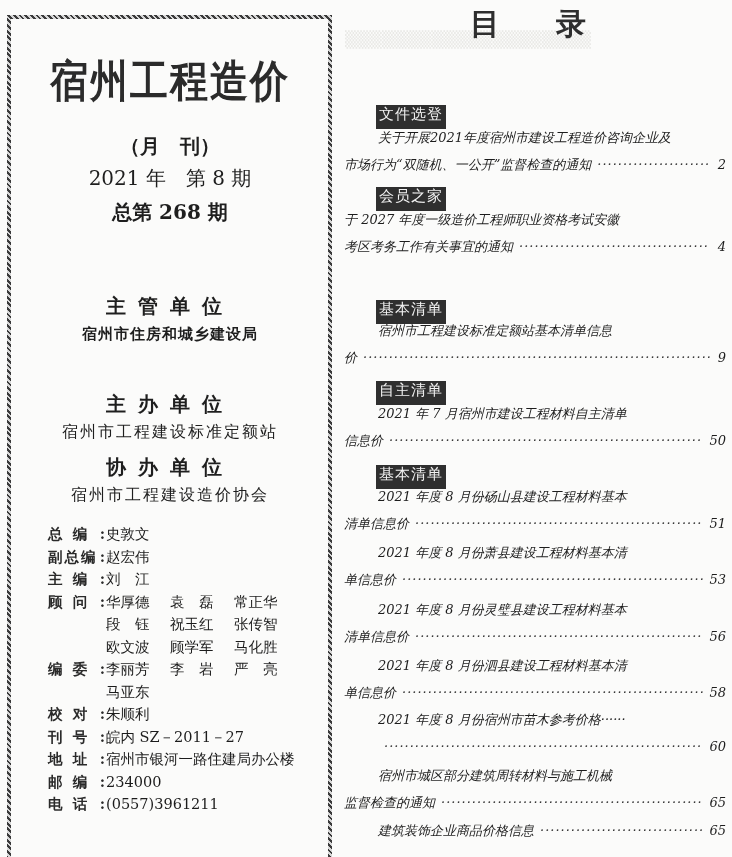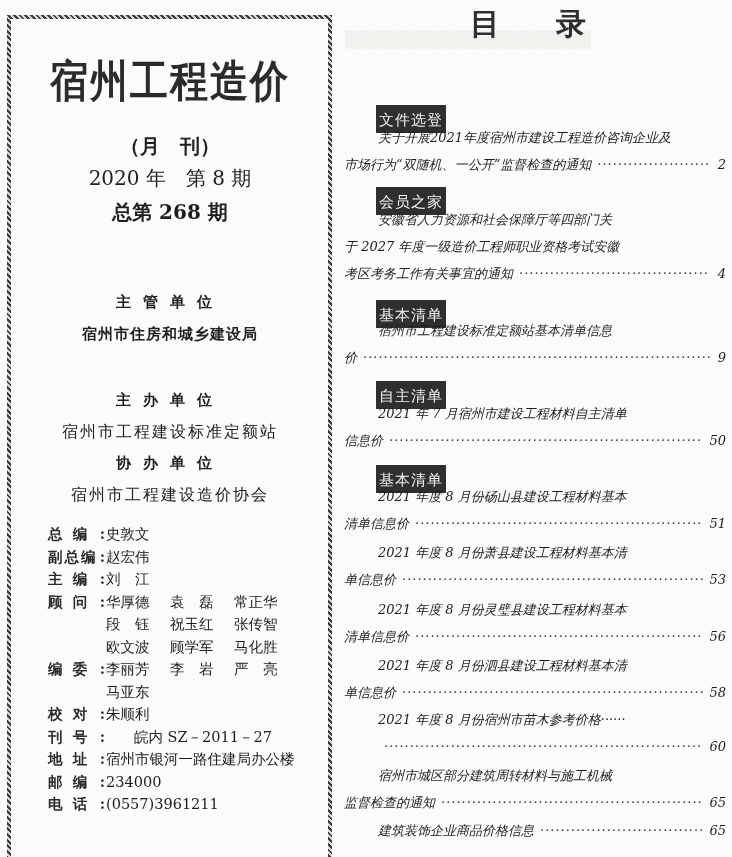--- a/index.html
+++ b/index.html
@@ -20,21 +20,21 @@
       position: absolute; left: 0; width: 340px; top: 56px; text-align: center;
       font-family: "DejaVu Sans", sans-serif; font-weight: bold; font-size: 38px;
       letter-spacing: 2px; color: #2b2b2b; transform: scaleY(1.15);
     }
     .center-line {
       position: absolute; left: 0; width: 340px; text-align: center; color: #1e1e1e;
     }
     .monthly { top: 133px; font-size: 20px; font-weight: bold; }
     .issue { top: 165px; font-size: 20px; }
     .total-issue { top: 199px; font-size: 20px; font-weight: bold; }
-    .org-heading { font-family: Liberation Mono, monospace; font-size: 15px; font-weight: bold; letter-spacing: 12px; }
+    .org-heading { font-family: Liberation Mono, monospace; font-size: 20px; font-weight: bold; letter-spacing: 12px; }
     .org-name { font-family: "DejaVu Sans", sans-serif; font-size: 16px; letter-spacing: 2px; }
     .org-name.b { font-weight: bold; font-size: 15px; letter-spacing: 1px; }
 
     .masthead {
       position: absolute; left: 48px; top: 523px; font-size: 14.5px; line-height: 22.5px;
     }
     .mrow { display: flex; white-space: nowrap; }
     .mlabel { width: 57px; display: flex; justify-content: space-between; font-weight: bold; color: #2a2a2a; }
     .mlabel .colon { margin-left: 2px; }
     .mval { padding-left: 1px; }
@@ -42,21 +42,21 @@
 
     
     .toc-title {
       position: absolute; left: 470px; top: 4px; font-family: "DejaVu Sans", sans-serif;
       font-size: 30px; font-weight: bold; color: #2e2e2e; letter-spacing: 56px;
     }
     .bleed {
       position: absolute; color: #e9e9e6; font-size: 16px; white-space: nowrap; user-select: none;
     }
     .section-tag {
-      position: absolute; left: 376px; height: 16px; line-height: 18px; padding: 6px 3px;
+      position: absolute; left: 376px; height: 24px; line-height: 18px; padding: 0 3px;
       background: #2f2f2f; color: #f2f2f2; font-family: "DejaVu Sans", sans-serif;
       font-size: 15px; letter-spacing: 1px;
     }
     .entry {
       position: absolute; left: 344px; width: 382px; font-size: 13px; line-height: 27px;
       color: #1d1d1d;
       font-style: italic;
     }
     .entry .line { display: flex; white-space: nowrap; }
     .entry .indent { padding-left: 34px; }
@@ -65,21 +65,21 @@
     .dots::before { content: "··································································································"; }
     .page { text-align: right; min-width: 10px; }
   </style>
 </head>
 <body>
 
 <div class="frame"></div>
 
 <div class="mag-title">宿州工程造价</div>
 <div class="center-line monthly">（月　刊）</div>
-<div class="center-line issue">2020 年　第 8 期</div>
+<div class="center-line issue">2021 年　第 8 期</div>
 <div class="center-line total-issue">总第 268 期</div>
 
 <div class="center-line org-heading" style="top:293px">主管单位</div>
 <div class="center-line org-name b" style="top:325px">宿州市住房和城乡建设局</div>
 <div class="center-line org-heading" style="top:391px">主办单位</div>
 <div class="center-line org-name" style="top:422px">宿州市工程建设标准定额站</div>
 <div class="center-line org-heading" style="top:454px">协办单位</div>
 <div class="center-line org-name" style="top:485px">宿州市工程建设造价协会</div>
 
 <div class="masthead" id="masthead">
@@ -143,21 +143,21 @@
         <span class="colon">:</span>
       </span>
       <span class="mval"><span style="min-width: 0px;">朱顺利</span></span>
     </div>
     <div class="mrow">
       <span class="mlabel">
         <span>刊</span>
         <span>号</span>
         <span class="colon">:</span>
       </span>
-      <span class="mval"><span style="min-width: 0px; margin-left: 28px;">皖内 SZ－2011－27</span></span>
+      <span class="mval"><span style="min-width: 0px;">皖内 SZ－2011－27</span></span>
     </div>
     <div class="mrow">
       <span class="mlabel">
         <span>地</span>
         <span>址</span>
         <span class="colon">:</span>
       </span>
       <span class="mval"><span style="min-width: 0px;">宿州市银河一路住建局办公楼</span></span>
     </div>
     <div class="mrow">
@@ -188,23 +188,20 @@
         <span>关于开展2021年度宿州市建设工程造价咨询企业及</span>
       </div>
       <div class="line">
         <span>市场行为“双随机、一公开”监督检查的通知</span>
         <span class="dots"></span>
         <span class="page">2</span>
       </div>
     </div>
     <div class="section-tag" style="top: 187px;">会员之家</div>
     <div class="entry" style="top: 206px;">
-      <div class="line indent just">
-        <span>安徽省人力资源和社会保障厅等四部门关</span>
-      </div>
       <div class="line just">
         <span>于 2027 年度一级造价工程师职业资格考试安徽</span>
       </div>
       <div class="line">
         <span>考区考务工作有关事宜的通知</span>
         <span class="dots"></span>
         <span class="page">4</span>
       </div>
     </div>
     <div class="section-tag" style="top: 300px;">基本清单</div>

